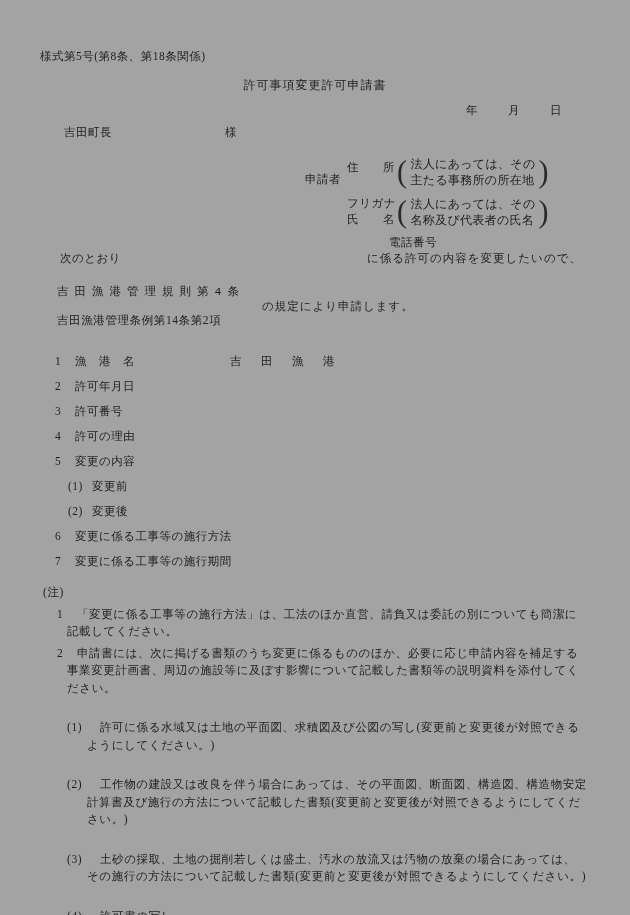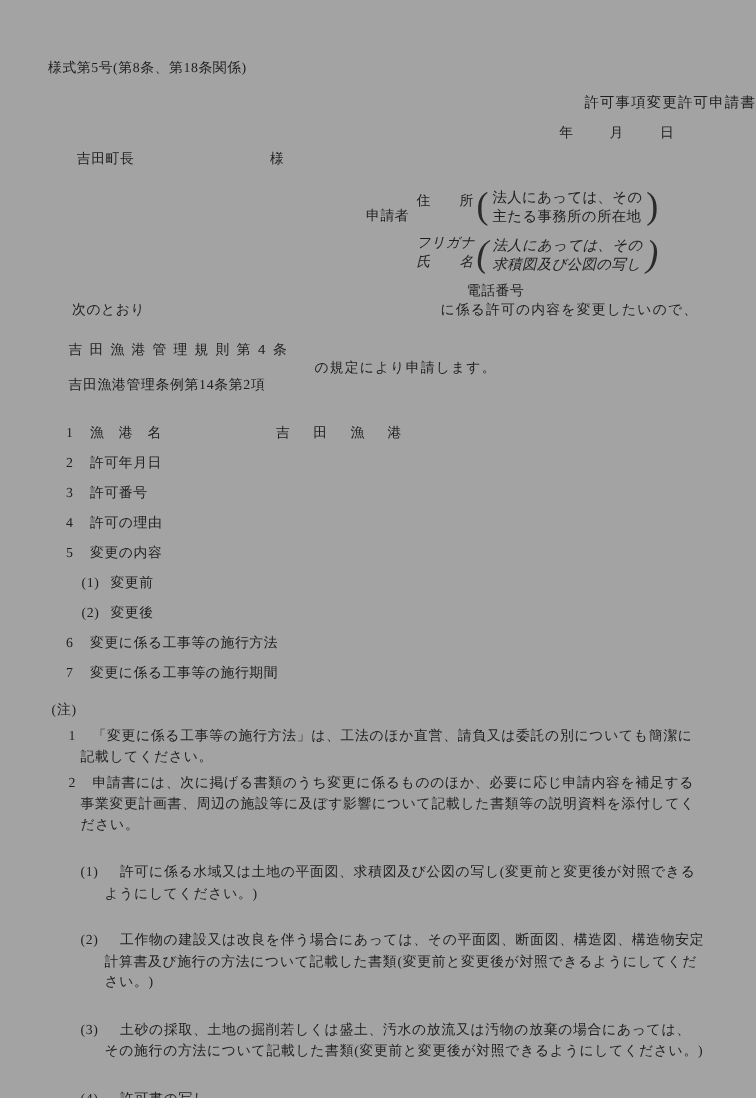--- a/index.html
+++ b/index.html
@@ -12,32 +12,32 @@
     color: #1e1e1e;
     font-family: "Liberation Serif", "DejaVu Serif", serif;
     font-size: 11.5px;
     letter-spacing: 0.5px;
     overflow: hidden;
   }
   .abs { position: absolute; }
 
   
   .form-number { left: 40px; top: 49px; }
-  .doc-title   { left: 0; top: 77px; width: 100%; text-align: right; font-size: 12px; letter-spacing: 1px; }
+  .doc-title   { left: 0; top: 77px; width: 100%; text-align: center; font-size: 12px; letter-spacing: 1px; }
   .date-line   { left: 466px; top: 103px; letter-spacing: 2.5px; }
   .addressee   { left: 64px; top: 125px; }
   .addressee .honorific { margin-left: 113px; }
 
   
   .applicant { left: 305px; top: 150px; width: 300px; }
   .applicant-label { position: absolute; left: 0; top: 22px; }
   .app-rows { margin-left: 42px; }
   .app-row { display: flex; align-items: flex-start; }
   .app-row.r1 { margin-top: 5px; }
-  .app-row.r2 { margin-top: 6px; font-style: italic; }
+  .app-row.r2 { margin-top: 6px; }
   .app-label { width: 50px; flex: 0 0 50px; padding-top: 5px; }
   .app-label.two { padding-top: 0; line-height: 16px; }
   .app-label.two div { white-space: nowrap; }
   .paren {
     font-size: 30px;
     line-height: 34px;
     font-weight: 400;
     flex: 0 0 auto;
     transform: scaleY(1.05);
     color: #2a2a2a;
@@ -93,21 +93,21 @@
         <div class="paren close">)</div>
       </div>
       <div class="app-row r2">
         <div class="app-label two">
           <div>フリガナ</div>
           <div>氏　　名</div>
         </div>
         <div class="paren open">(</div>
         <div class="app-note">
           <div>法人にあっては、その</div>
-          <div>求積図及び公図の写し</div>
+          <div>名称及び代表者の氏名</div>
         </div>
         <div class="paren close">)</div>
       </div>
       <div class="phone-row">電話番号</div>
     </div>
   </div>
 
   <div class="abs intro-lead">次のとおり</div>
   <div class="abs intro-tail">に係る許可の内容を変更したいので、</div>
   <div class="abs reg-rule">吉田漁港管理規則第4条</div>

